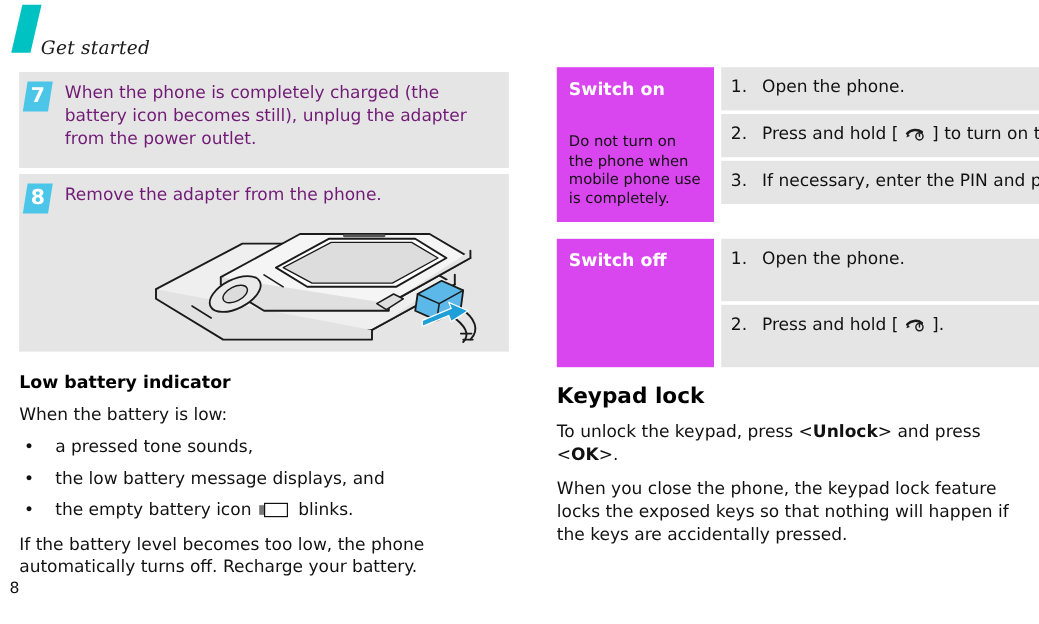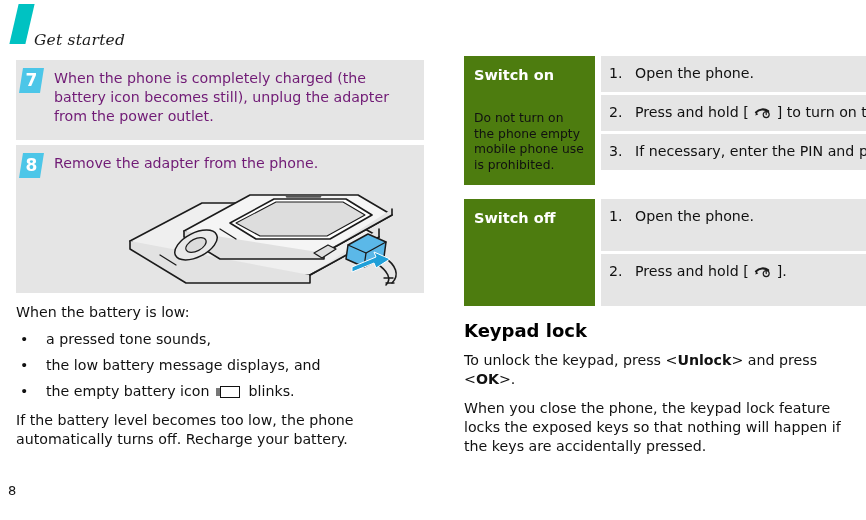--- a/index.html
+++ b/index.html
@@ -183,21 +183,21 @@
   }
 
   .proc-table {
     width: 560px;           
     border-collapse: separate;
     border-spacing: 0;
     margin-bottom: 14px;
   }
   .proc-label-cell {
     width: 131px;
-    background: #4d7c0f;
+    background: #d946ef;
     vertical-align: top;
     padding: 0;
   }
   .proc-label-inner {
     padding: 10px 8px 12px 10px;
   }
   .proc-label-title {
     font-size: 14.5px;
     font-weight: bold;
     color: #ffffff;
@@ -313,20 +313,21 @@
           <path d="M260 99 L269 99" stroke-width="1.4"></path>
         </g>
 
         <g>
           <path d="M228 88 L252 78 L250 73 L266 80 L252 89 L250 84 L228 93 Z" fill="#1f9fd8" stroke="#ffffff" stroke-width="1"></path>
         </g>
       </svg>
     </div>
   </div>
 
+  <div class="section-heading">Low battery indicator</div>
   <p class="body-para">When the battery is low:</p>
 
   <ul class="bullet-list">
     <li>
       <span class="bullet-dot">•</span>
       <span>a pressed tone sounds,</span>
     </li>
     <li>
       <span class="bullet-dot">•</span>
       <span>the low battery message displays, and</span>
@@ -344,21 +345,21 @@
 
 <div id="right-column">
 
 
   <table class="proc-table">
     <tbody>
         <tr>
       <td class="proc-label-cell">
         <div class="proc-label-inner">
           <div class="proc-label-title">Switch on</div>
-          <div class="proc-label-note">Do not turn on the phone empty mobile phone use is prohibited.</div>
+          <div class="proc-label-note">Do not turn on the phone when mobile phone use is completely.</div>
         </div>
       </td>
       <td class="proc-steps-cell">
 
         <div class="proc-step-row">
           <span class="step-num">1.</span><span class="step-body">Open the phone.</span>
         </div>
 
         <div class="proc-step-row">
           <span class="step-num">2.</span><span class="step-body">Press and hold [ </span><span class="key-glyph"><svg viewBox="0 0 17 14" width="17" height="14">

